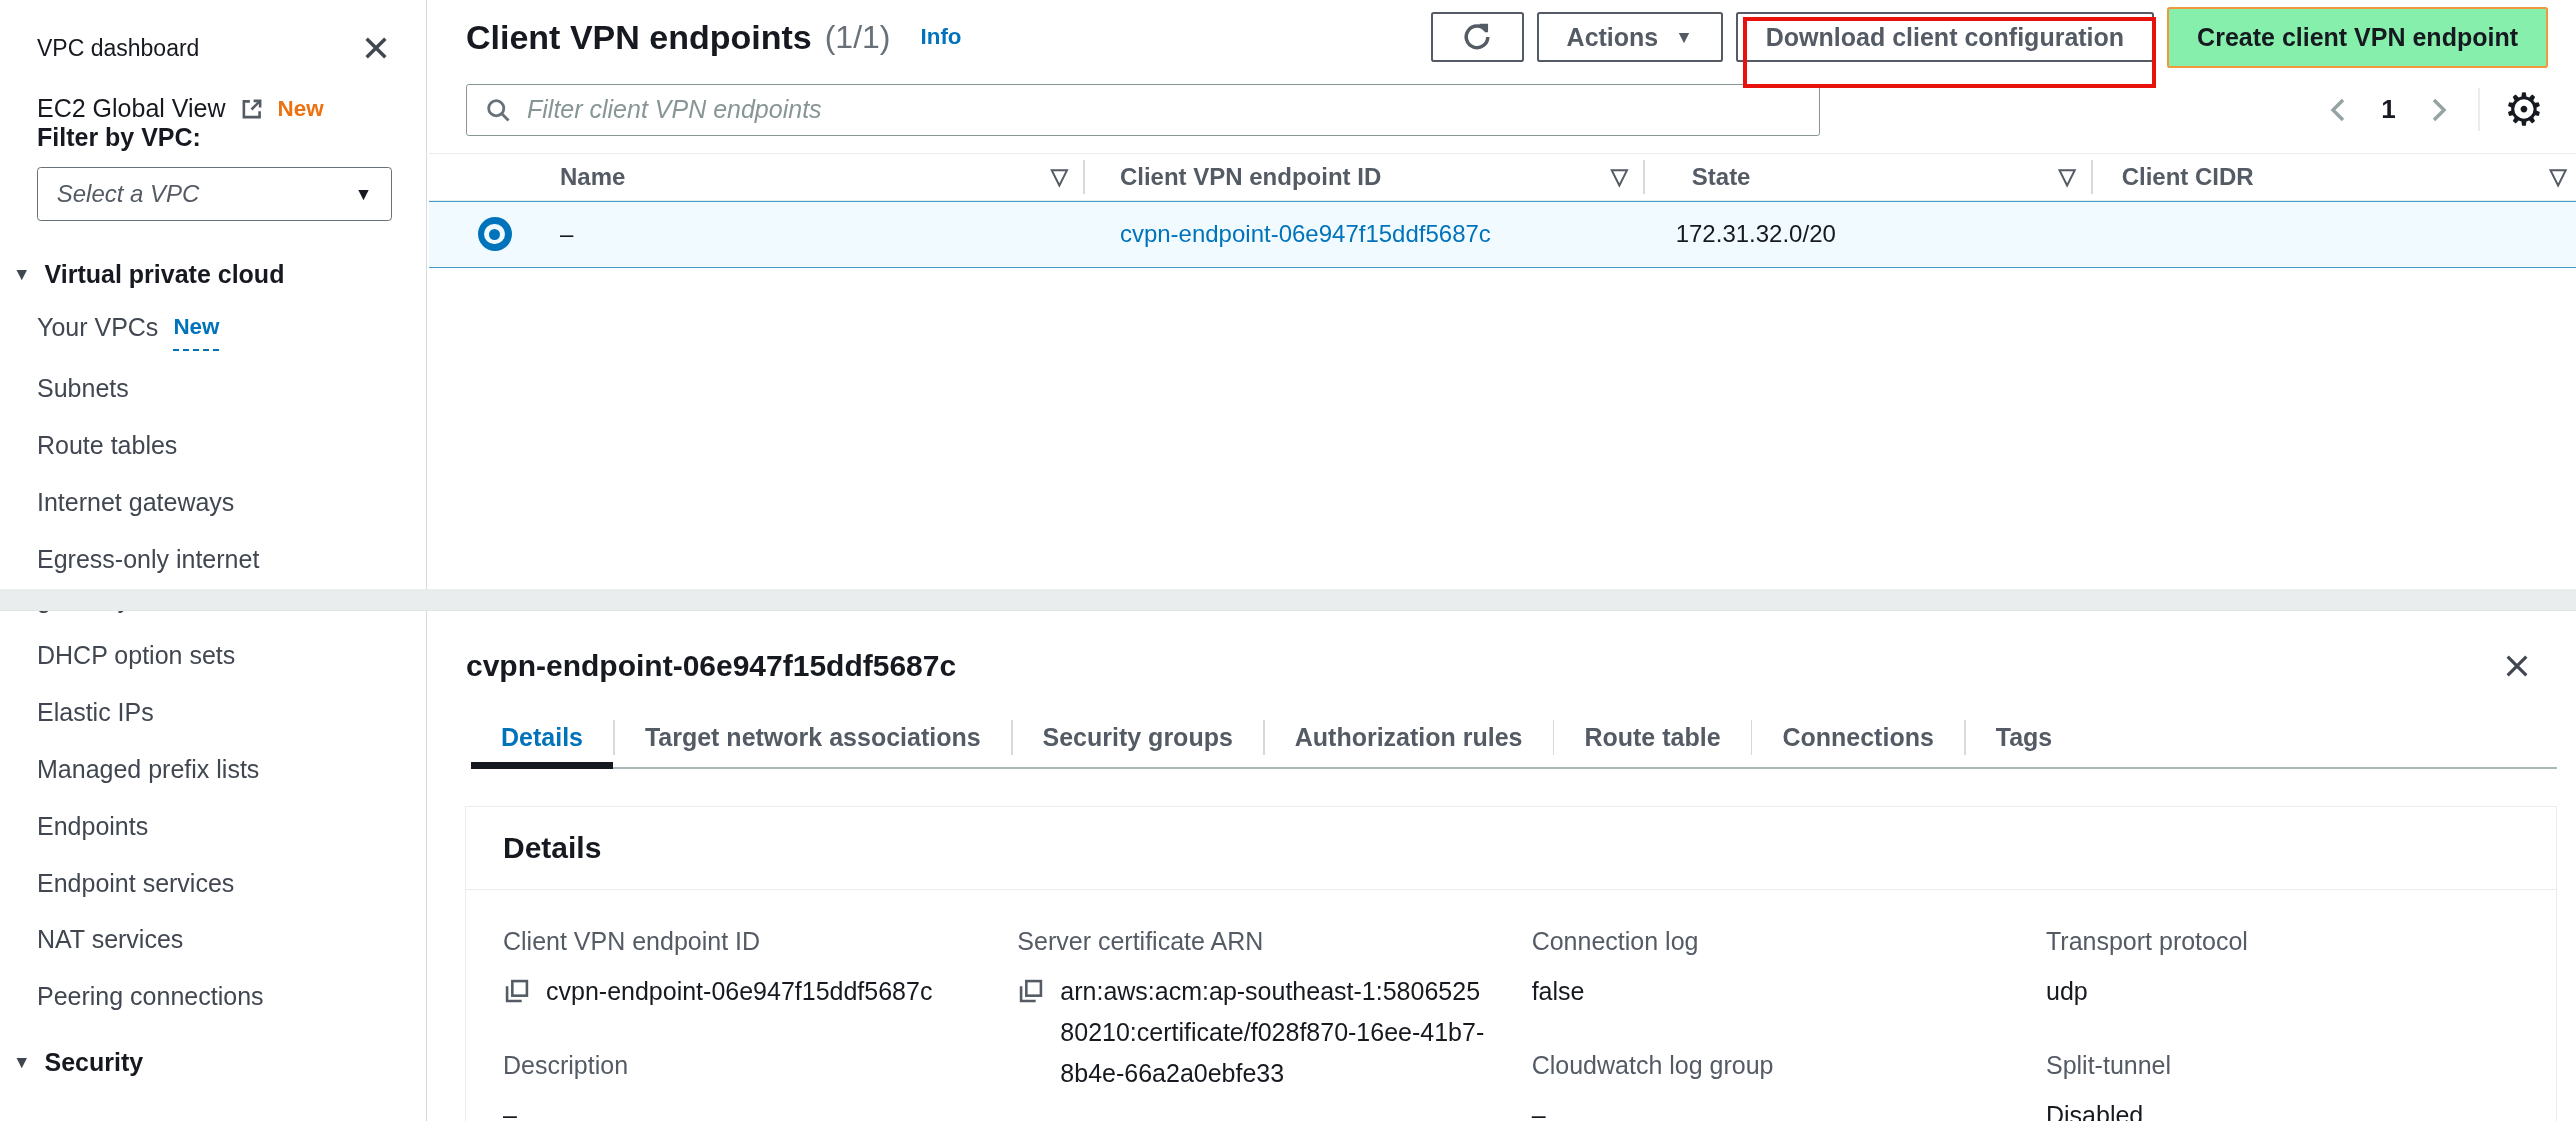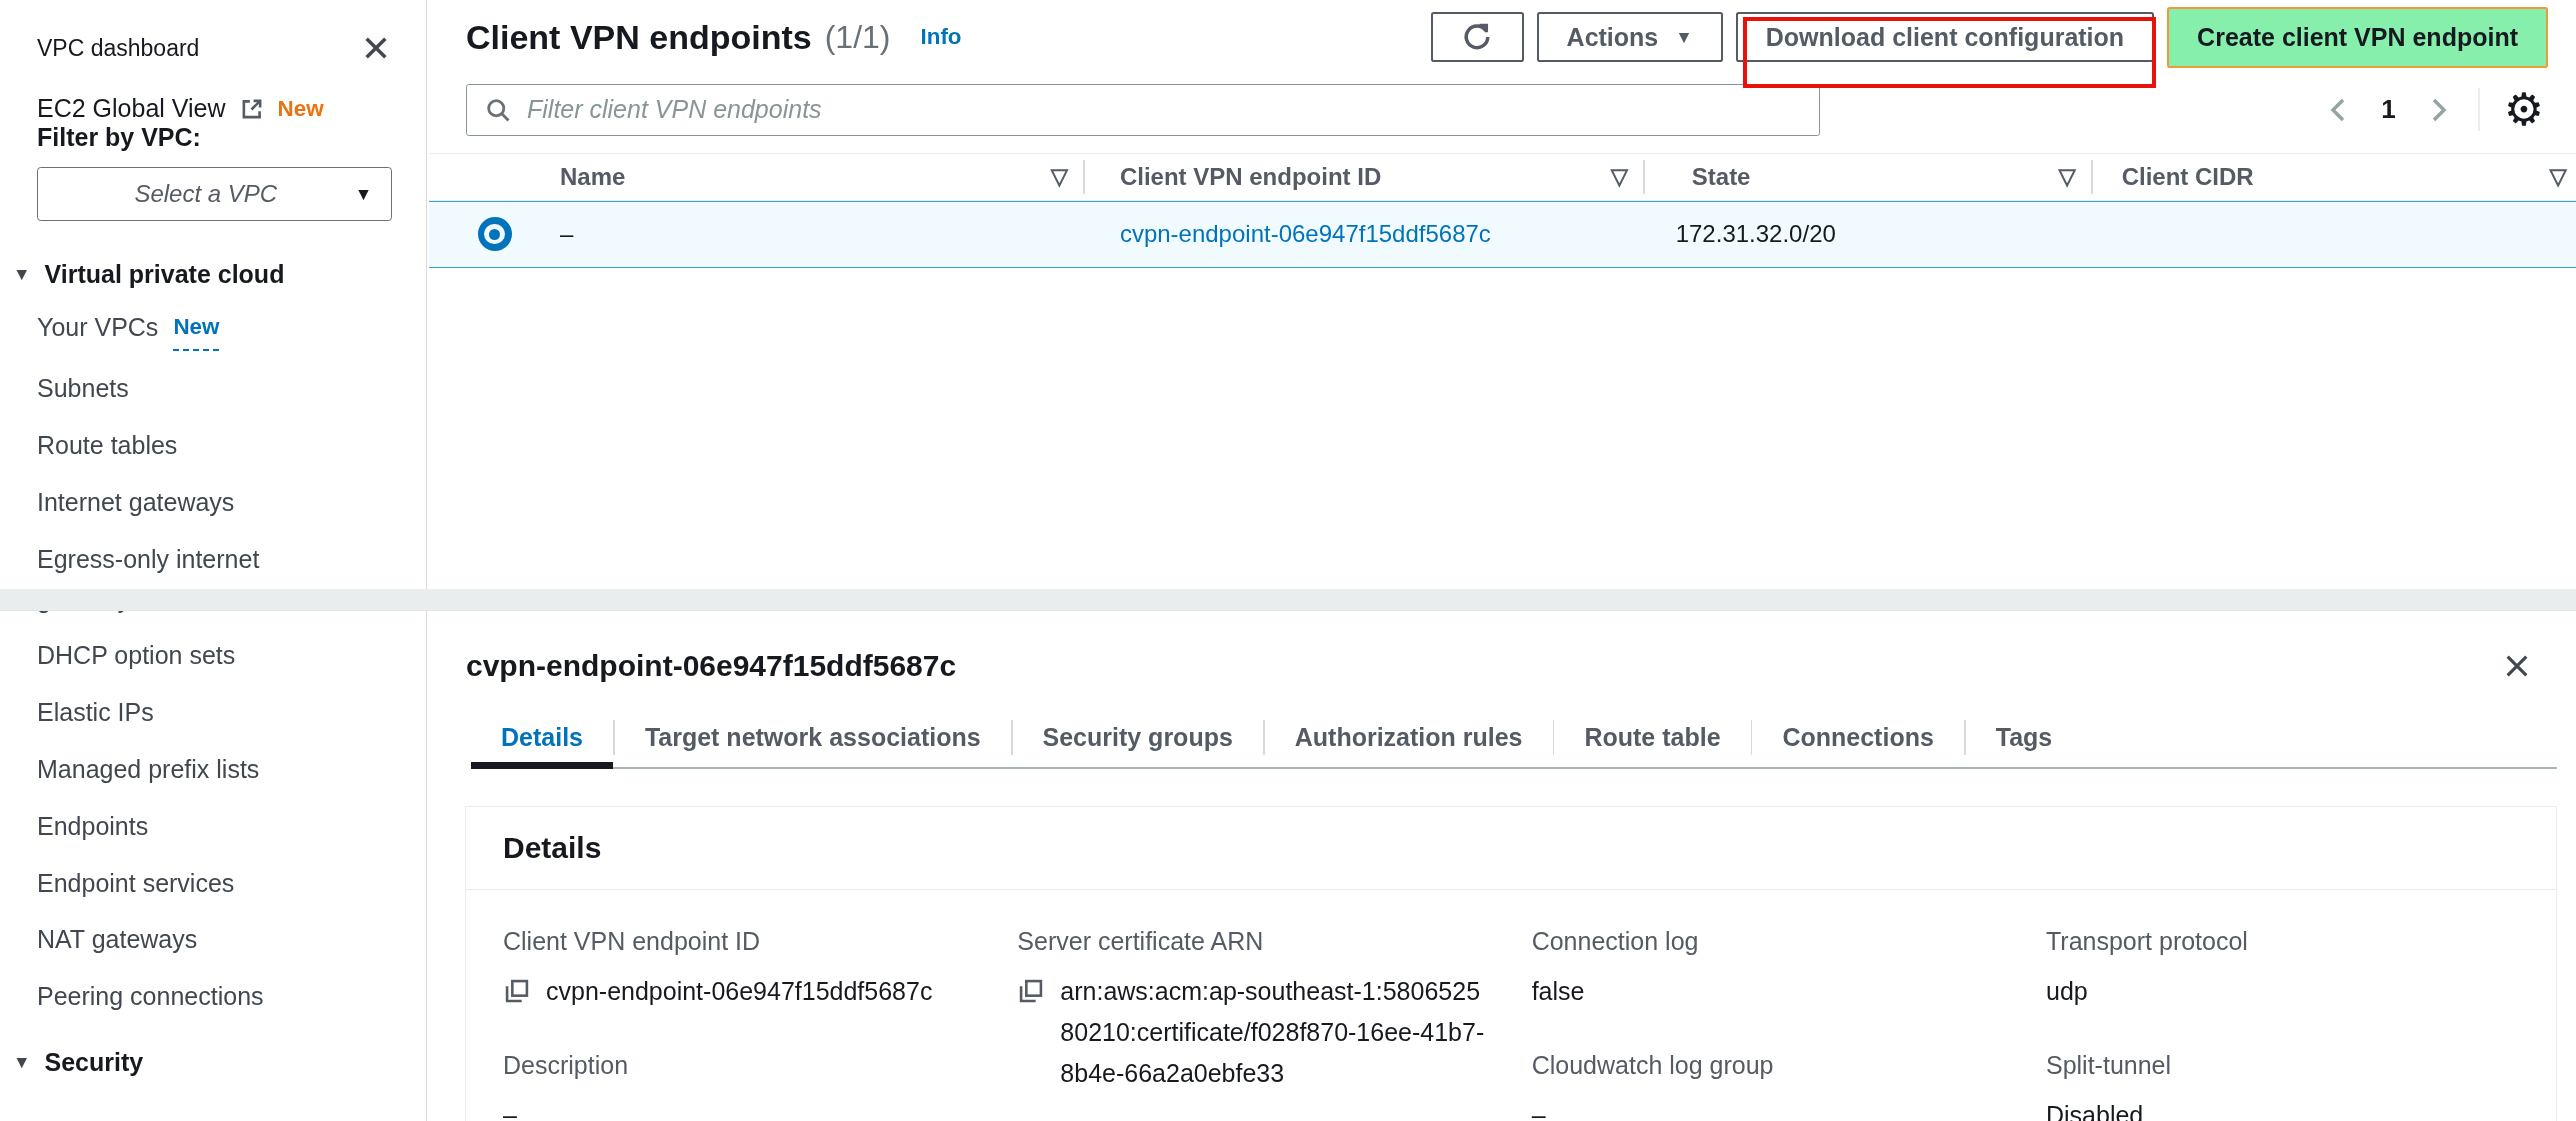--- a/index.html
+++ b/index.html
@@ -12,21 +12,21 @@
   
   .sidebar { position:absolute; left:0; top:0; width:427px; height:1121px; background:#fff; border-right:1.9px solid #d5dbdb; }
   .sb-inner { padding:0 34px 0 37px; }
   .sb-title-row { margin-top:32px; display:flex; align-items:center; justify-content:space-between; }
   .sb-title { font-size:23px; color:#16191f; }
   .icon-x { width:32px; height:32px; cursor:pointer; }
   .sb-ec2-row { margin-top:30px; display:flex; align-items:center; gap:13px; font-size:25px; color:#16191f; }
   .badge-new-orange { color:#ec7211; font-weight:bold; font-size:22.4px; }
   .badge-new-blue { color:#0073bb; font-weight:bold; font-size:22.4px; border-bottom:2.8px dashed #0073bb; padding-bottom:2.8px; }
   .sb-filter-label { font-weight:bold; font-size:25px; }
-  .sb-select { margin-top:15px; height:54px; border:1.9px solid #687078; border-radius:3.7px; display:flex; align-items:center; padding:0 18.7px; cursor:pointer;text-align:center; }
+  .sb-select { margin-top:15px; height:54px; border:1.9px solid #687078; border-radius:3.7px; display:flex; align-items:center; padding:0 18.7px; cursor:pointer; }
   .sb-select-value { flex:1; font-style:italic; color:#545b64; }
   .caret-down { font-size:17.7px; color:#16191f; }
   .sb-section-header { margin-top:39px; display:flex; align-items:center; gap:14px; margin-left:-24px; cursor:pointer; }
   .sb-section-caret { font-size:17.7px; color:#414750; }
   .sb-section-label { font-weight:bold; font-size:25px; color:#16191f; }
   .sb-list { margin-top:9.3px; }
   .sb-item { padding:8.4px 0; line-height:40px; color:#414750; font-size:25px; max-width:322px; cursor:pointer; display:flex; align-items:flex-start; gap:15px; flex-wrap:wrap; }
   .sb-item .label { white-space:pre-wrap; }
 
   
@@ -159,21 +159,21 @@
       <div class="sb-item">
           <span class="label">Managed prefix lists</span>
         </div>
       <div class="sb-item">
           <span class="label">Endpoints</span>
         </div>
       <div class="sb-item">
           <span class="label">Endpoint services</span>
         </div>
       <div class="sb-item">
-          <span class="label">NAT gateways</span>
+          <span class="label">NAT services</span>
         </div>
       <div class="sb-item">
           <span class="label">Peering connections</span>
         </div>
     </div>
     <div class="sb-section-header" style="margin-top:24px;">
       <span class="sb-section-caret">▼</span>
       <span class="sb-section-label">Security</span>
     </div>
   </div>

